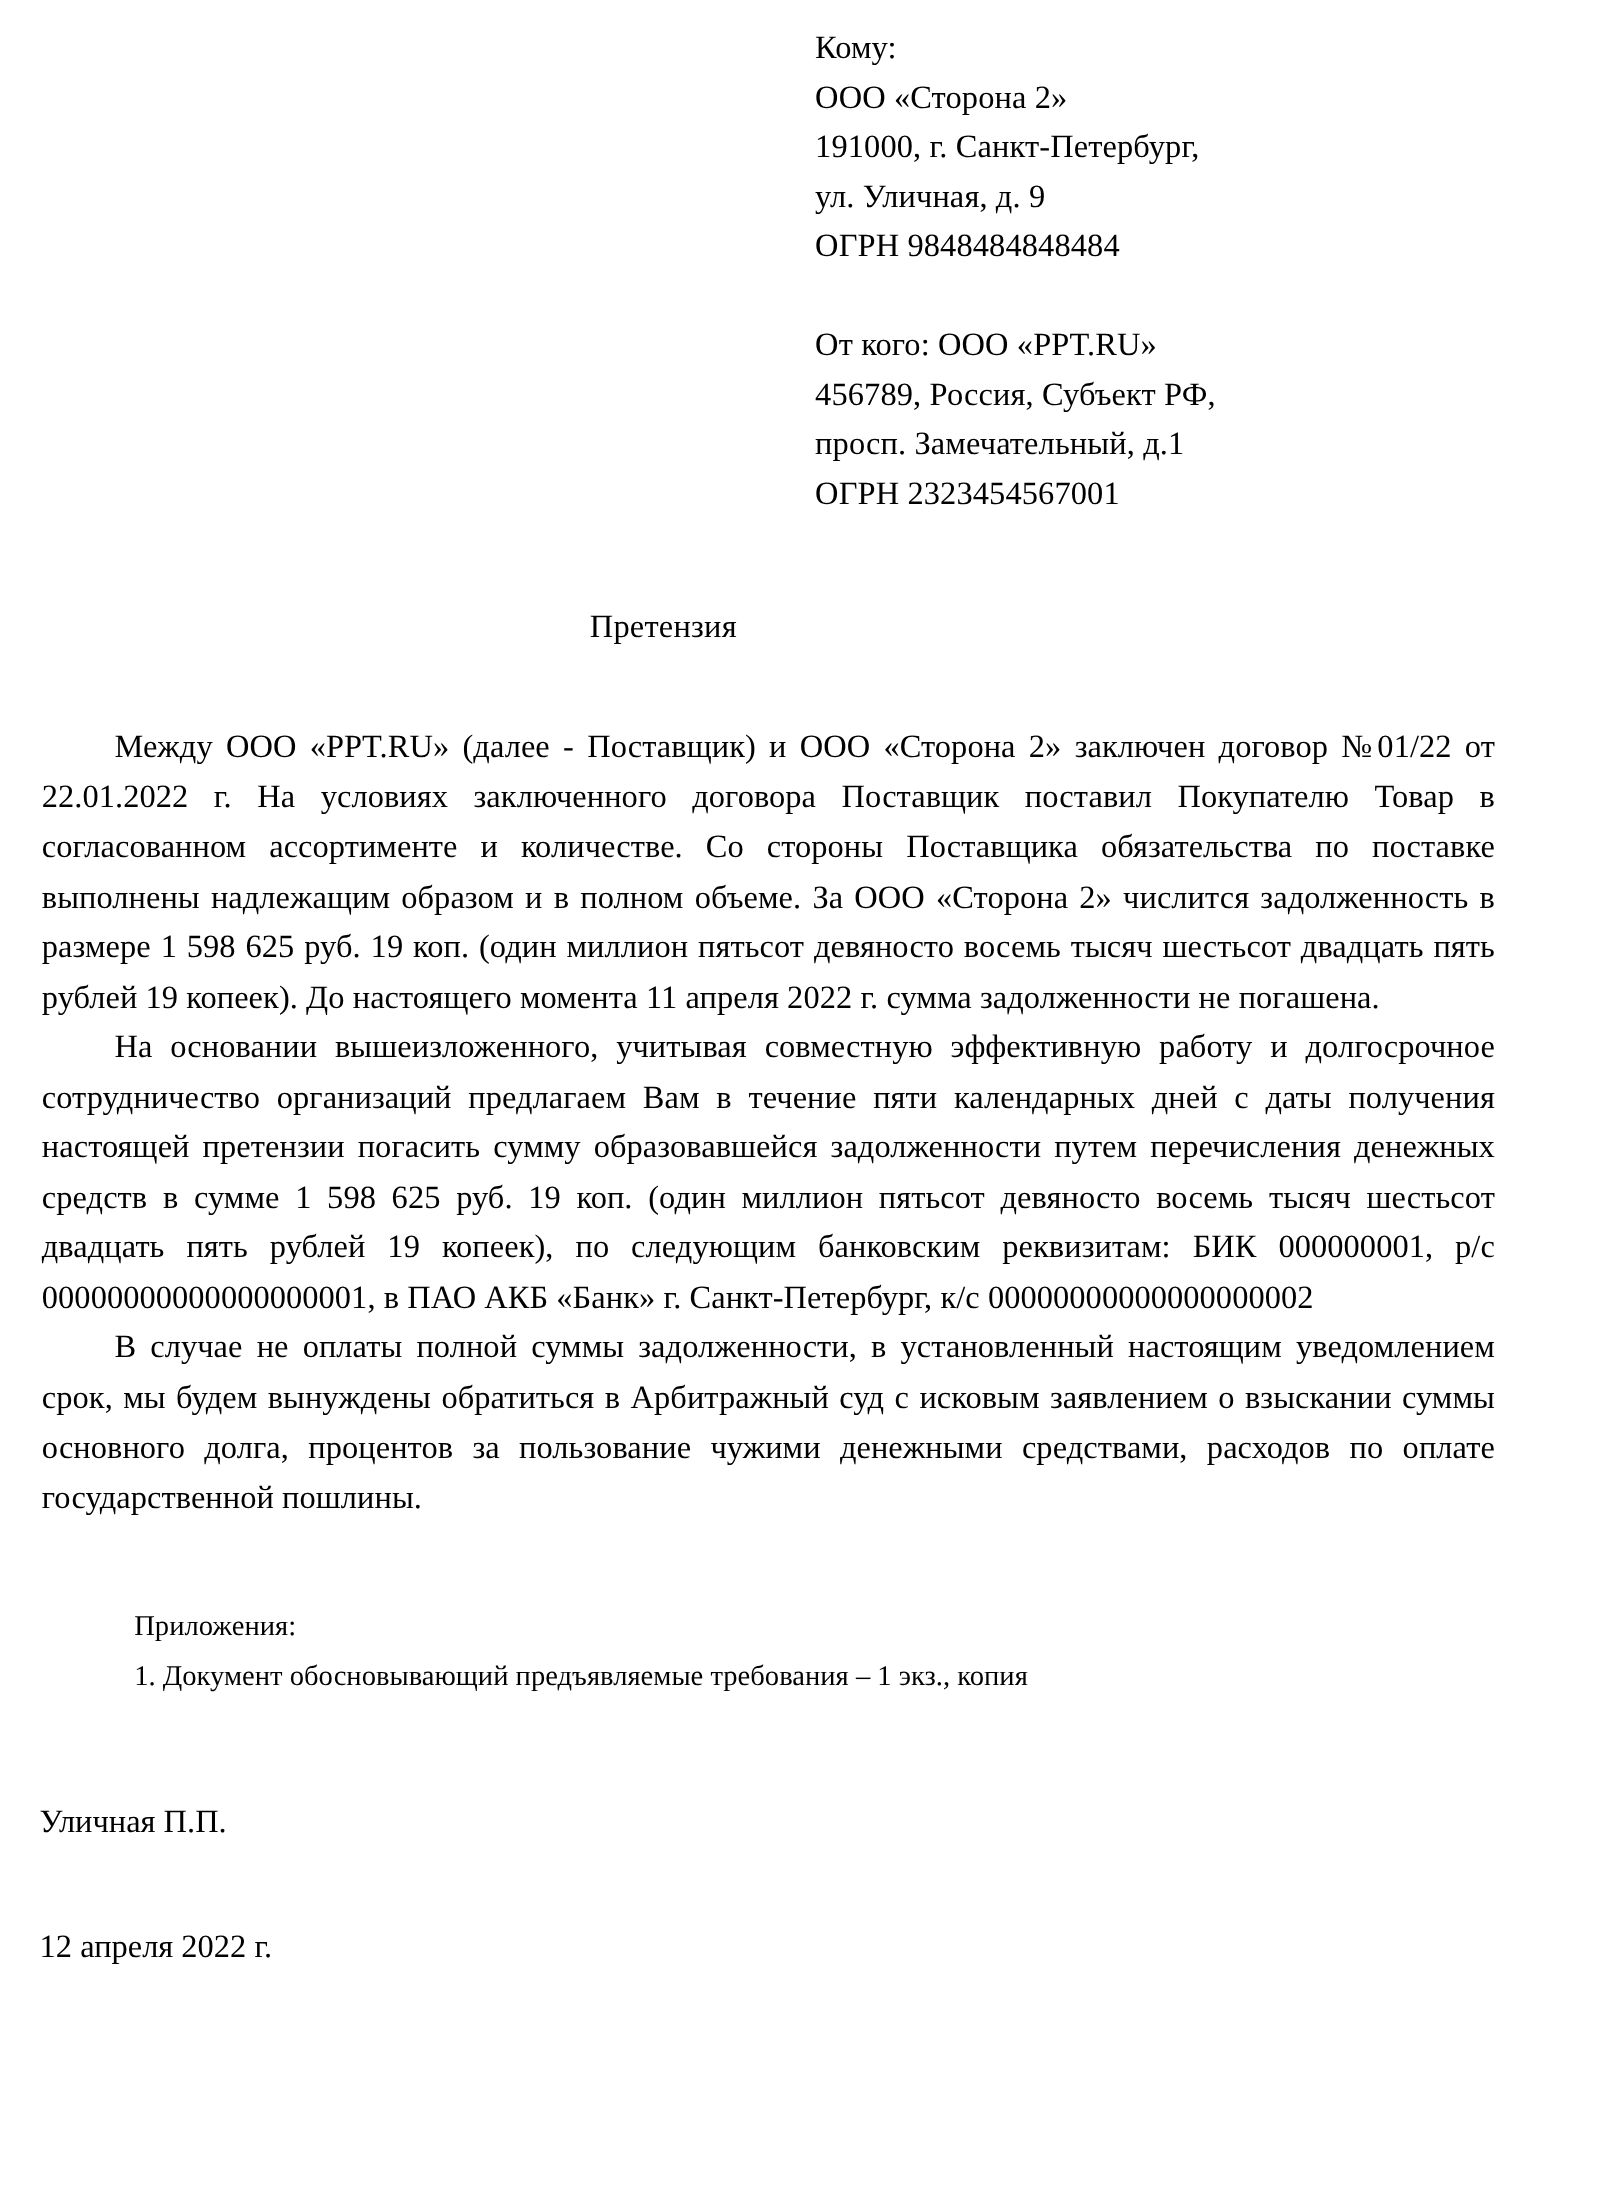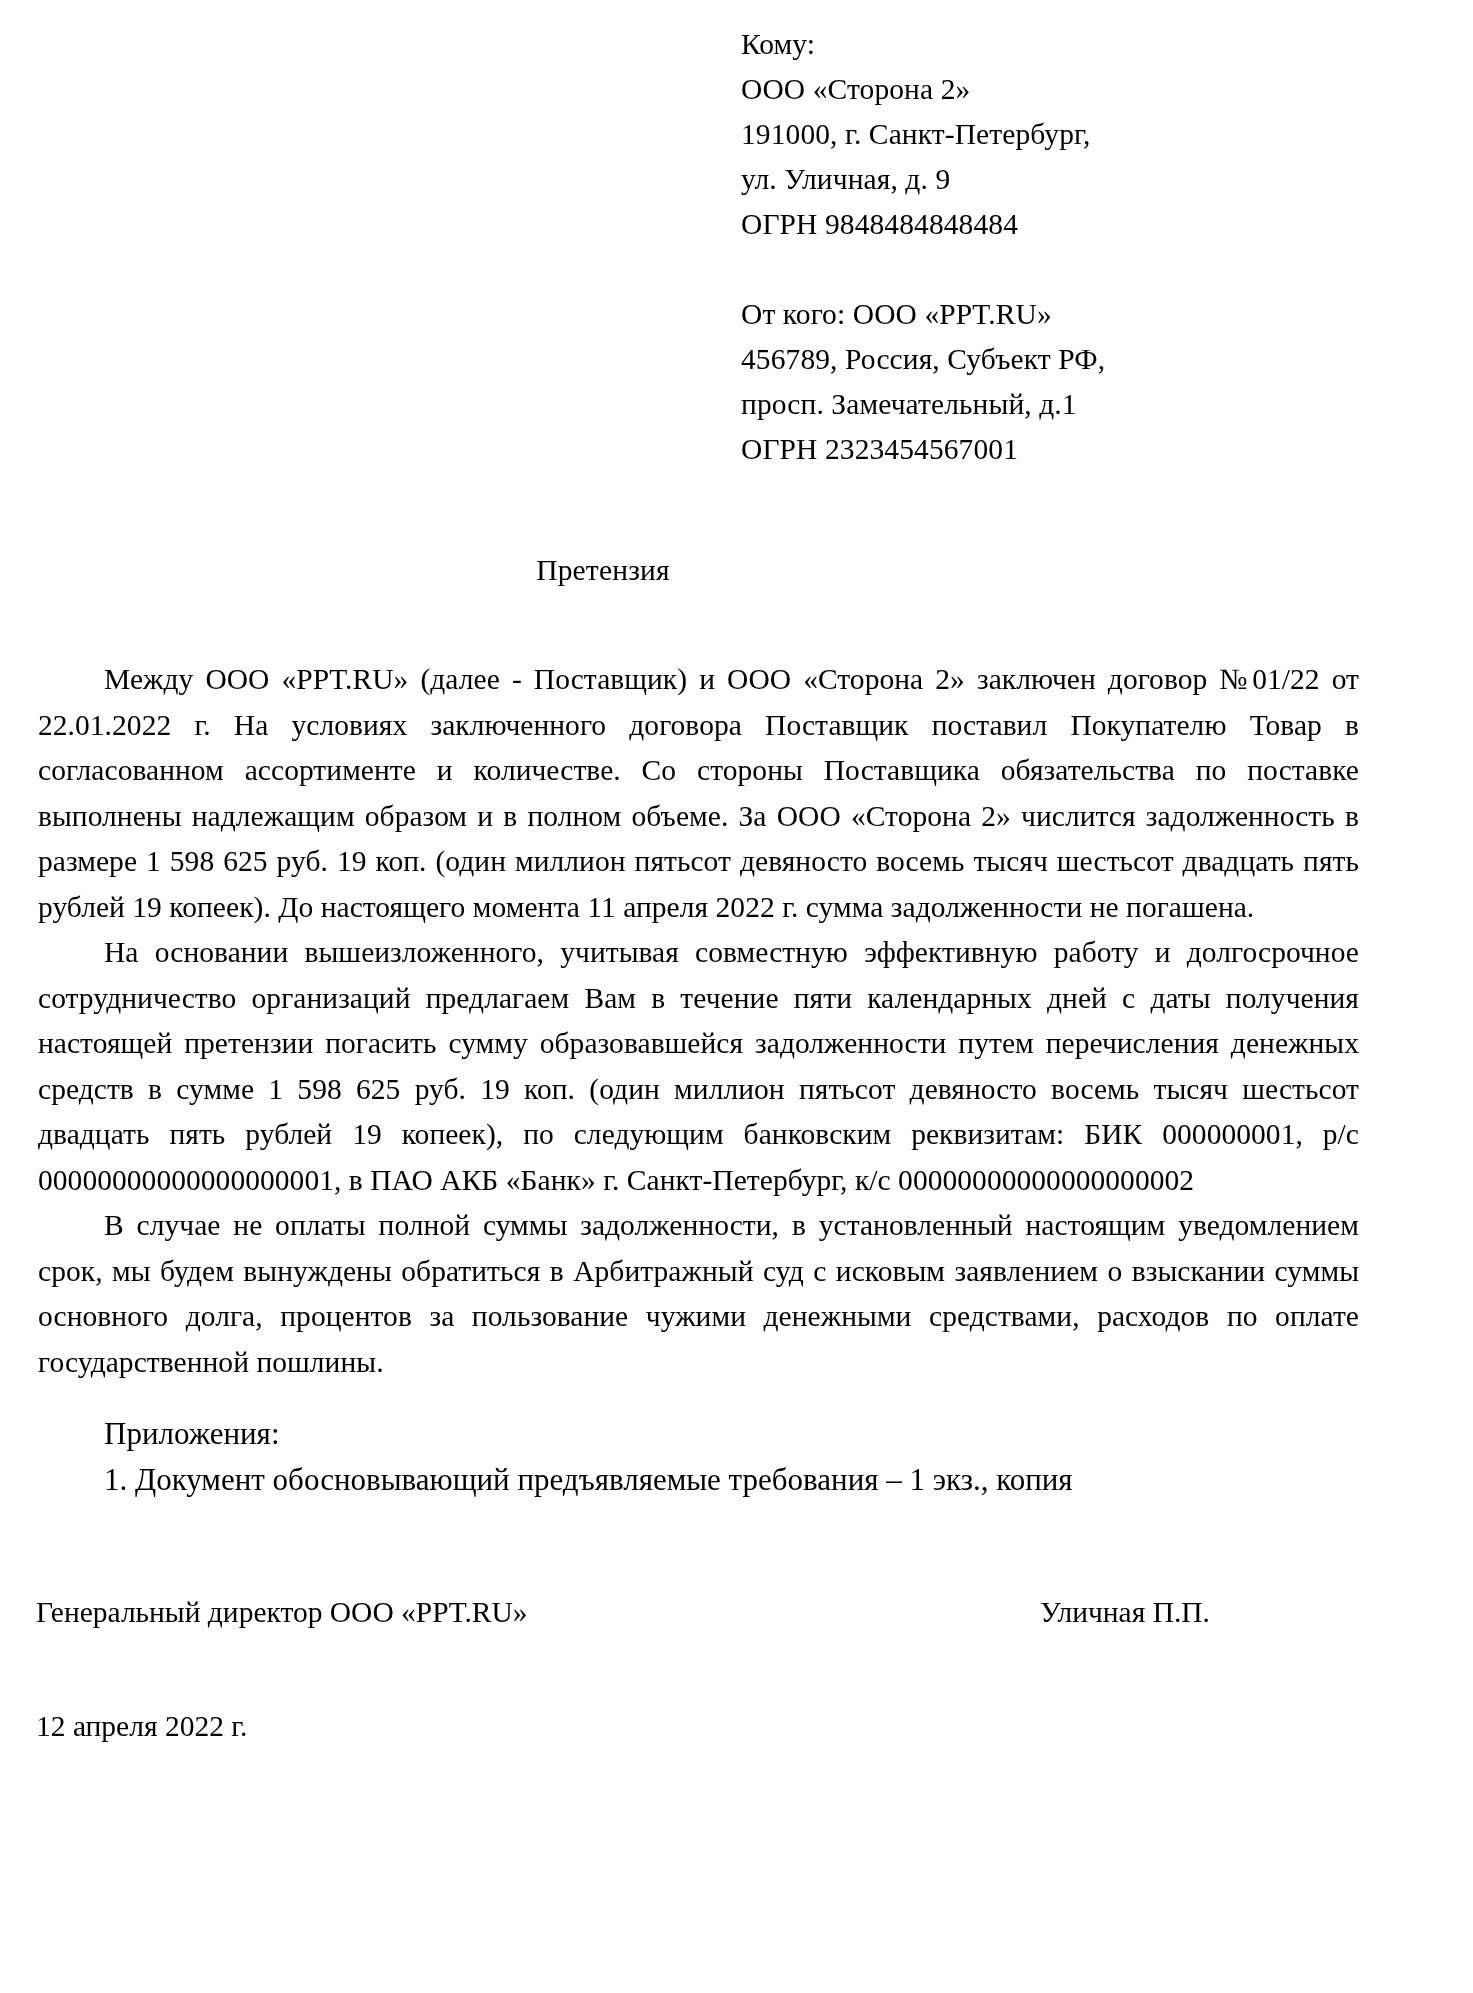--- a/index.html
+++ b/index.html
@@ -55,24 +55,24 @@
     text-justify: inter-word;
     font-size: 29.5px;
     line-height: 45.5px;
     text-indent: 66px;
     letter-spacing: 0.05px;
   }
   p.para.last-left {
     text-align: justify;
   }
   .attach-block {
-    margin-top: 26px;
-    font-size: 31px;
+    margin-top: 70px;
+    font-size: 26px;
     line-height: 45.5px;
-    padding-left: 38px;
+    padding-left: 56px;
   }
   .attach-line {
     text-indent: 66px;
     white-space: nowrap;
   }
   .sign-row {
     margin-top: 88px;
     padding-left: 36px;
     padding-right: 36px;
     display: flex;
@@ -124,19 +124,18 @@
     <p class="para">На основании вышеизложенного, учитывая совместную эффективную работу и долгосрочное сотрудничество организаций предлагаем Вам в течение пяти календарных дней с даты получения настоящей претензии погасить сумму образовавшейся задолженности путем перечисления денежных средств в сумме 1 598 625 руб. 19 коп. (один миллион пятьсот девяносто восемь тысяч шестьсот двадцать пять рублей 19 копеек), по следующим банковским реквизитам: БИК 000000001, р/с 00000000000000000001, в ПАО АКБ «Банк» г. Санкт-Петербург, к/с 00000000000000000002</p>
     <p class="para last-left">В случае не оплаты полной суммы задолженности, в установленный настоящим уведомлением срок, мы будем вынуждены обратиться в Арбитражный суд с исковым заявлением о взыскании суммы основного долга, процентов за пользование чужими денежными средствами, расходов по оплате государственной пошлины.</p>
   </div>
 
   <div class="attach-block">
     <div class="attach-line">Приложения:</div>
     <div class="attach-line">1. Документ обосновывающий предъявляемые требования – 1 экз., копия</div>
   </div>
 
   <div class="sign-row">
-    <div class="sign-left">Генеральный директор ООО «PPT.RU»</div>
     <div class="sign-right">Уличная П.П.</div>
   </div>
 
   <div class="date-row">12 апреля 2022 г.</div>
 
 </div>
 
 </body></html>

